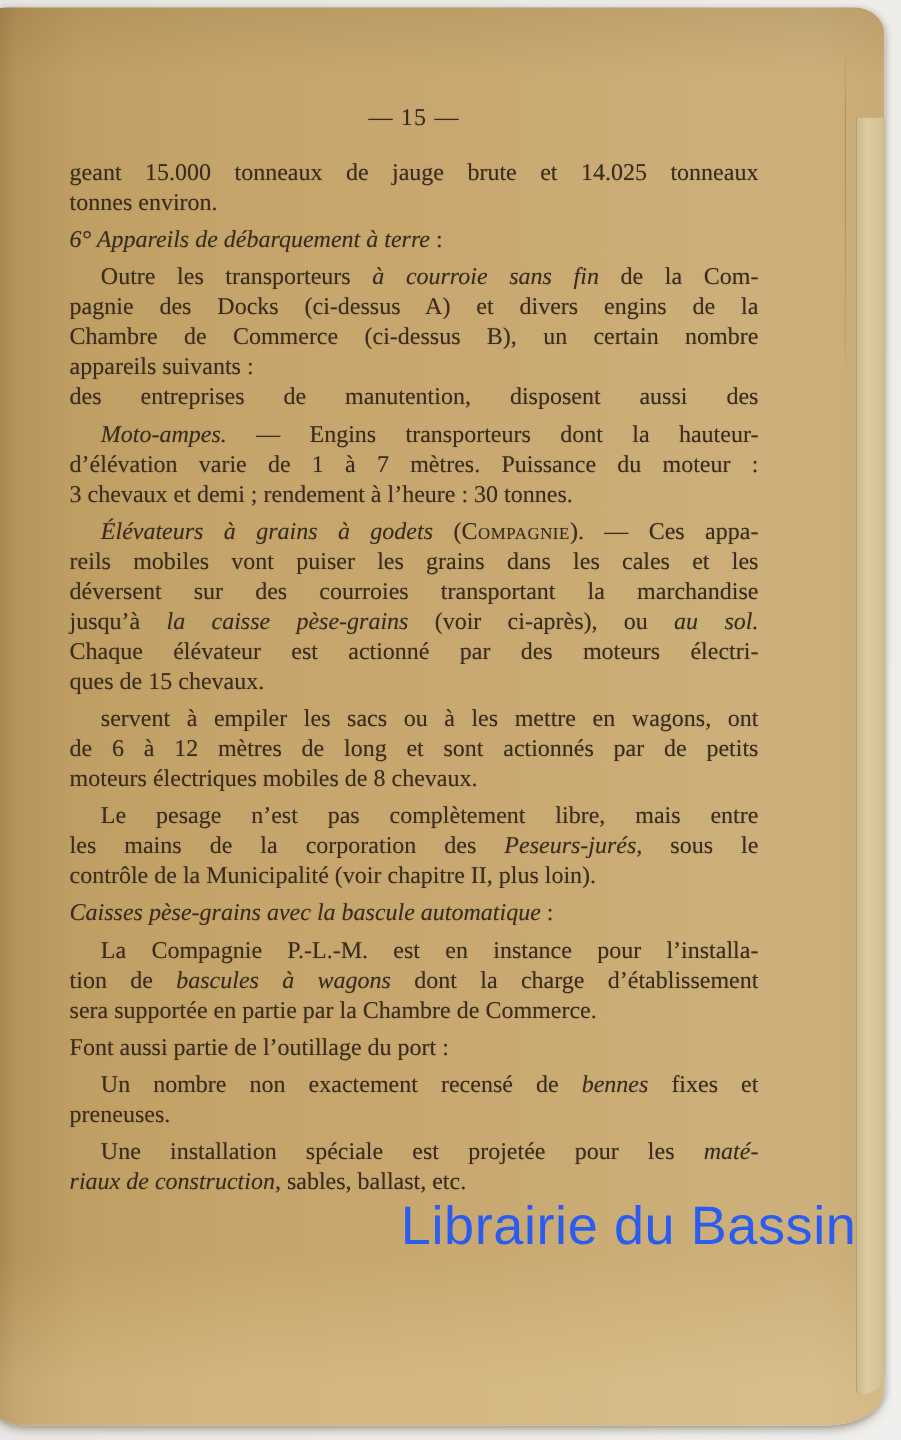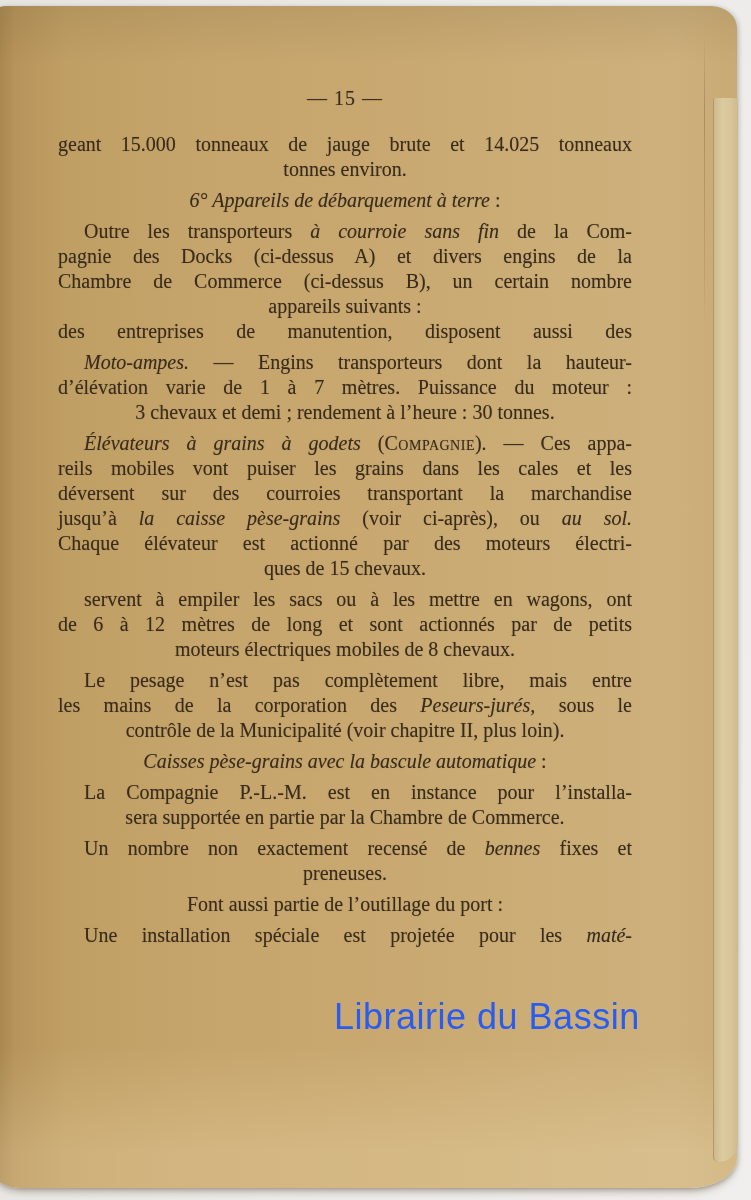--- a/index.html
+++ b/index.html
@@ -22,30 +22,30 @@
         border-radius:2px 3px 22px 6px;}
 
   
   .content{position:absolute;left:58px;top:86px;width:574px;color:#392c1c;
            font-size:20px;line-height:25px;
            text-shadow:0 0 1px rgba(57,44,28,.35);}
   .pagenum{text-align:center;margin-bottom:21px;letter-spacing:1px;}
   .para{margin-top:6px;}
   .para.heading{}
   .para:first-child{margin-top:0;}
-  .line{white-space:nowrap;text-align:center;}
+  .line{white-space:nowrap;}
   .line.just{white-space:normal;text-align:justify;text-align-last:justify;}
   .seg.i{font-style:italic;}
   .seg.sc{font-variant:small-caps;letter-spacing:.5px;}
   .indent .line:first-child{text-indent:26px;}
 
   
   .watermark{position:absolute;left:334px;top:996px;
              font-family:"Liberation Sans",sans-serif;
-             font-size:36px;letter-spacing:.5px;white-space:nowrap;}
+             font-size:45px;letter-spacing:.5px;white-space:nowrap;}
 </style>
 </head>
 <body>
 
 <div class="photo">
   <div class="page">
     <div class="page-crease"></div>
   </div>
   <div class="page-under"></div>
 
@@ -87,29 +87,31 @@
         <div class="para body indent">
           <div class="line just"><span class="seg">Le pesage n’est pas complètement libre, mais entre</span></div>
           <div class="line just"><span class="seg">les mains de la corporation des </span><span class="seg i">Peseurs-jurés,</span><span class="seg"> sous le</span></div>
           <div class="line"><span class="seg">contrôle de la Municipalité (voir chapitre II, plus loin).</span></div>
         </div>
         <div class="para heading">
           <div class="line"><span class="seg i">Caisses pèse-grains avec la bascule automatique</span><span class="seg"> :</span></div>
         </div>
         <div class="para body indent">
           <div class="line just"><span class="seg">La Compagnie P.-L.-M. est en instance pour l’installa-</span></div>
+          <div class="line just"><span class="seg">tion de </span><span class="seg i">bascules à wagons</span><span class="seg"> dont la charge d’établissement</span></div>
           <div class="line"><span class="seg">sera supportée en partie par la Chambre de Commerce.</span></div>
+        </div>
+        <div class="para body">
+          <div class="line"><span class="seg">Font aussi partie de l’outillage du port :</span></div>
         </div>
         <div class="para body indent">
           <div class="line just"><span class="seg">Un nombre non exactement recensé de </span><span class="seg i">bennes</span><span class="seg"> fixes et</span></div>
           <div class="line"><span class="seg">preneuses.</span></div>
         </div>
-        <div class="para body">
-          <div class="line"><span class="seg">Font aussi partie de l’outillage du port :</span></div>
-        </div>
         <div class="para body indent">
           <div class="line just"><span class="seg">Une installation spéciale est projetée pour les </span><span class="seg i">maté-</span></div>
+          <div class="line"><span class="seg i">riaux de construction</span><span class="seg">, sables, ballast, etc.</span></div>
         </div>
       </div>
   </div>
 
   <div class="watermark" style="color: rgb(42, 92, 240);">Librairie du Bassin</div>
 </div>
 
 </body></html>

